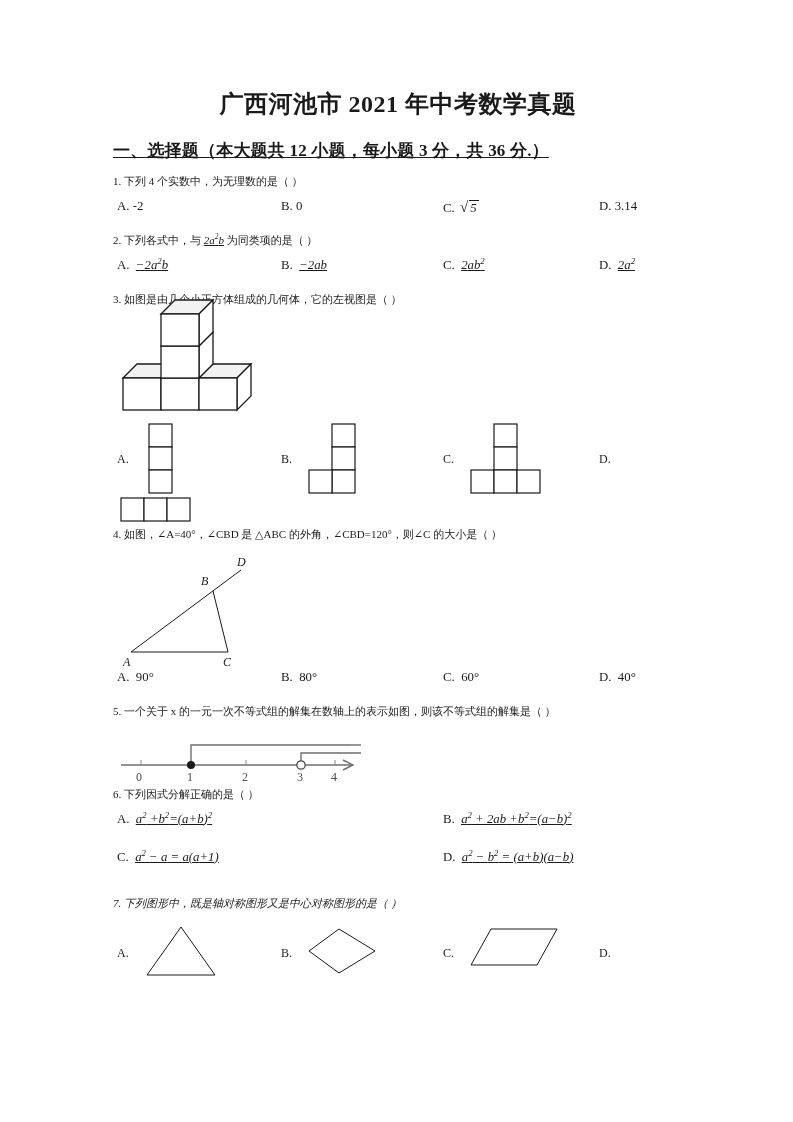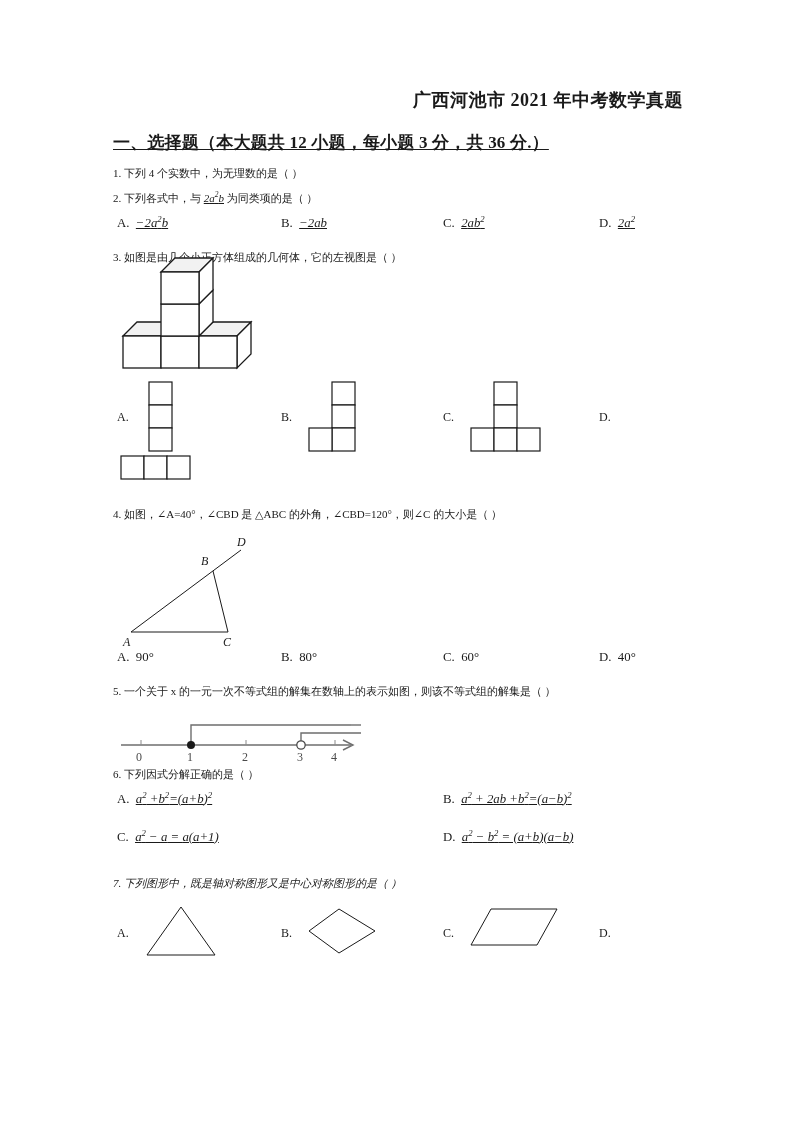--- a/index.html
+++ b/index.html
@@ -21,22 +21,22 @@
     width: 793px;
     height: 1122px;
   }
   .content {
     position: absolute;
     left: 113px;
     top: 88px;
     width: 570px;
   }
   .doc-title {
-    text-align: right;
-    font-size: 18px;
+    text-align: center;
+    font-size: 24px;
     font-weight: bold;
     letter-spacing: 0.5px;
     margin: 0 0 19px 0;
     font-family: "Liberation Serif", "DejaVu Serif", serif;
   }
   .section-heading {
     font-size: 17px;
     font-weight: bold;
     margin: 0 0 12px 0;
     letter-spacing: 0.2px;
@@ -107,20 +107,26 @@
 <body>
 
 <div class="page">
   <div class="content">
 
     <h1 class="doc-title">广西河池市 2021 年中考数学真题</h1>
 
     <div class="section-heading">一、选择题（本大题共 12 小题，每小题 3 分，共 36 分.）</div>
 
     <div class="q-stem">1. 下列 4 个实数中，为无理数的是（      ）</div>
+    <div class="opt-row">
+      <span class="opt c1">A. -2</span>
+      <span class="opt c2">B. 0</span>
+      <span class="opt c3"><span>C.</span>&nbsp;<span class="sqrt-wrap"><span class="radsign">√</span><span class="radicand">5</span></span></span>
+      <span class="opt c4">D. 3.14</span>
+    </div>
 
     <div class="q-stem"><span>2. 下列各式中，与</span>&nbsp;<span class="mi">2<span class="mi">a</span><sup>2</sup><span class="mi">b</span></span>&nbsp;<span>为同类项的是（      ）</span></div>
     <div class="opt-row">
       <span class="opt c1"><span>A.</span>&nbsp;&nbsp;<span class="mi">−2<span class="mi">a</span><sup>2</sup><span class="mi">b</span></span></span>
       <span class="opt c2"><span>B.</span>&nbsp;&nbsp;<span class="mi">−2<span class="mi">ab</span></span></span>
       <span class="opt c3"><span>C.</span>&nbsp;&nbsp;<span class="mi">2<span class="mi">ab</span><sup>2</sup></span></span>
       <span class="opt c4"><span>D.</span>&nbsp;&nbsp;<span class="mi">2<span class="mi">a</span><sup>2</sup></span></span>
     </div>
 
     <div class="q-stem">3. 如图是由几个小正方体组成的几何体，它的左视图是（      ）</div>
@@ -180,21 +186,21 @@
     </div>
 
     <div class="fig-block" style="height:32px; margin-top:2px;">
       <svg width="200" height="30" viewBox="0 0 200 30">
         <rect class="sq" x="8" y="3" width="23" height="23"></rect>
         <rect class="sq" x="31" y="3" width="23" height="23"></rect>
         <rect class="sq" x="54" y="3" width="23" height="23"></rect>
       </svg>
     </div>
 
-    <div class="q-stem" style="margin-top:22px;">4. 如图，∠A=40°，∠CBD 是 △ABC 的外角，∠CBD=120°，则∠C 的大小是（      ）</div>
+    <div class="q-stem" style="margin-top:0;">4. 如图，∠A=40°，∠CBD 是 △ABC 的外角，∠CBD=120°，则∠C 的大小是（      ）</div>
 
     <div class="fig-block" style="height:118px;">
       <svg width="200" height="118" viewBox="0 0 200 118">
 
         <line class="stroke-thin" x1="18" y1="100" x2="128" y2="18"></line>
 
         <line class="stroke-thin" x1="100" y1="39" x2="115" y2="100"></line>
 
         <line class="stroke-thin" x1="18" y1="100" x2="115" y2="100"></line>
         <text class="lbl-italic" x="10" y="114">A</text>

